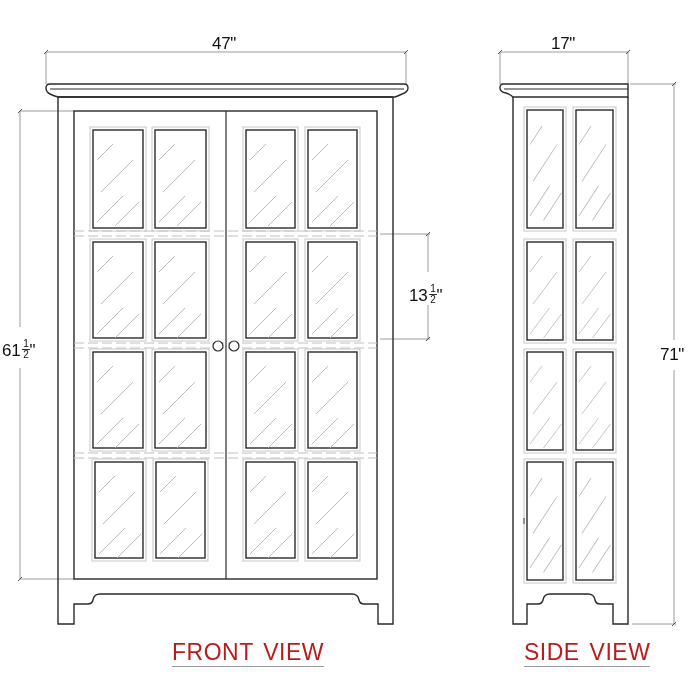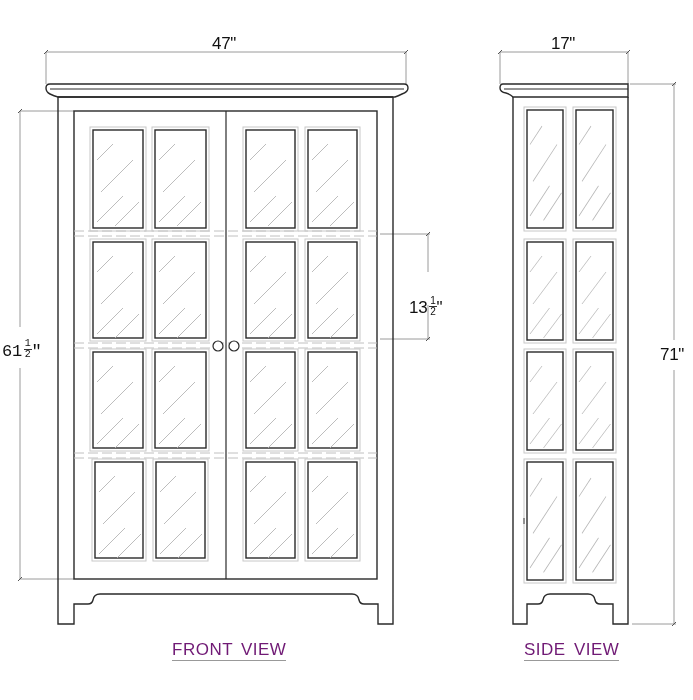--- a/index.html
+++ b/index.html
@@ -1,21 +1,21 @@
 <!DOCTYPE html>
 <html><head>
   <meta charset="utf-8">
   <style>
     html, body { margin: 0; padding: 0; background: #ffffff; }
     body { width: 693px; height: 700px; position: relative; overflow: hidden; font-family: "Liberation Sans", sans-serif; }
     #drawing { position: absolute; left: 0; top: 0; width: 693px; height: 700px; }
     .dim-label { position: absolute; font-family: "Liberation Sans", sans-serif; font-size: 17px; color: #111; white-space: nowrap; line-height: 1; letter-spacing: -0.3px; }
     .frac { display: inline-flex; flex-direction: column; align-items: center; font-size: 10px; line-height: 10px; vertical-align: middle; margin-left: 2px; position: relative; top: -2px; }
     .frac .num { border-bottom: 0.8px solid #333; padding: 0 1px; }
-    .view-label { position: absolute; font-family: "Liberation Sans", sans-serif; font-size: 17px; color: #701a75; border-bottom: 1px solid #999; padding-bottom: 2px; letter-spacing: 0.5px; line-height: 1; word-spacing: 3px; }
+    .view-label { position: absolute; font-family: "Liberation Sans", sans-serif; font-size: 23px; color: #b91c1c; border-bottom: 1px solid #999; padding-bottom: 2px; letter-spacing: 0.5px; line-height: 1; word-spacing: 3px; }
   </style>
 </head>
 <body>
 
 <svg id="drawing" viewBox="0 0 693 700" xmlns="http://www.w3.org/2000/svg">
   <defs>
     <g id="glass-hatch">
       <line x1="4" y1="30" x2="20" y2="14"></line>
       <line x1="8" y1="62" x2="40" y2="30"></line>
       <line x1="4" y1="92" x2="30" y2="66"></line>
@@ -232,28 +232,28 @@
           <rect x="0" y="0" width="37" height="118" fill="none" stroke="#2a2a2a" stroke-width="1.4"></rect>
           <use href="#glass-hatch" stroke="#b5b5b5" stroke-width="0.9" transform="scale(0.75,1.15)"></use>
         </g>
     </g>
     <line x1="524" y1="518" x2="524" y2="524" stroke="#777" stroke-width="1.5"></line>
   </g>
 </svg>
 
 <div class="dim-label" style="left:212px; top:35px;">47"</div>
 
-<div class="dim-label" style="left:2px; top:341px;font-family:Liberation Mono, monospace;">
+<div class="dim-label" style="left:2px; top:341px;">
   <span>61</span><span class="frac">
       <span class="num">1</span>
       <span>2</span>
     </span><span>"</span>
 </div>
 
-<div class="dim-label" style="left:409px; top:286px;margin-top:12px;">
+<div class="dim-label" style="left:409px; top:286px;">
   <span>13</span><span class="frac">
       <span class="num">1</span>
       <span>2</span>
     </span><span>"</span>
 </div>
 
 <div class="dim-label" style="left:551px; top:35px;">17"</div>
 <div class="dim-label" style="left:660px; top:346px;">71"</div>
 
 <div class="view-label" style="left:172px; top:641px;">FRONT VIEW</div>

